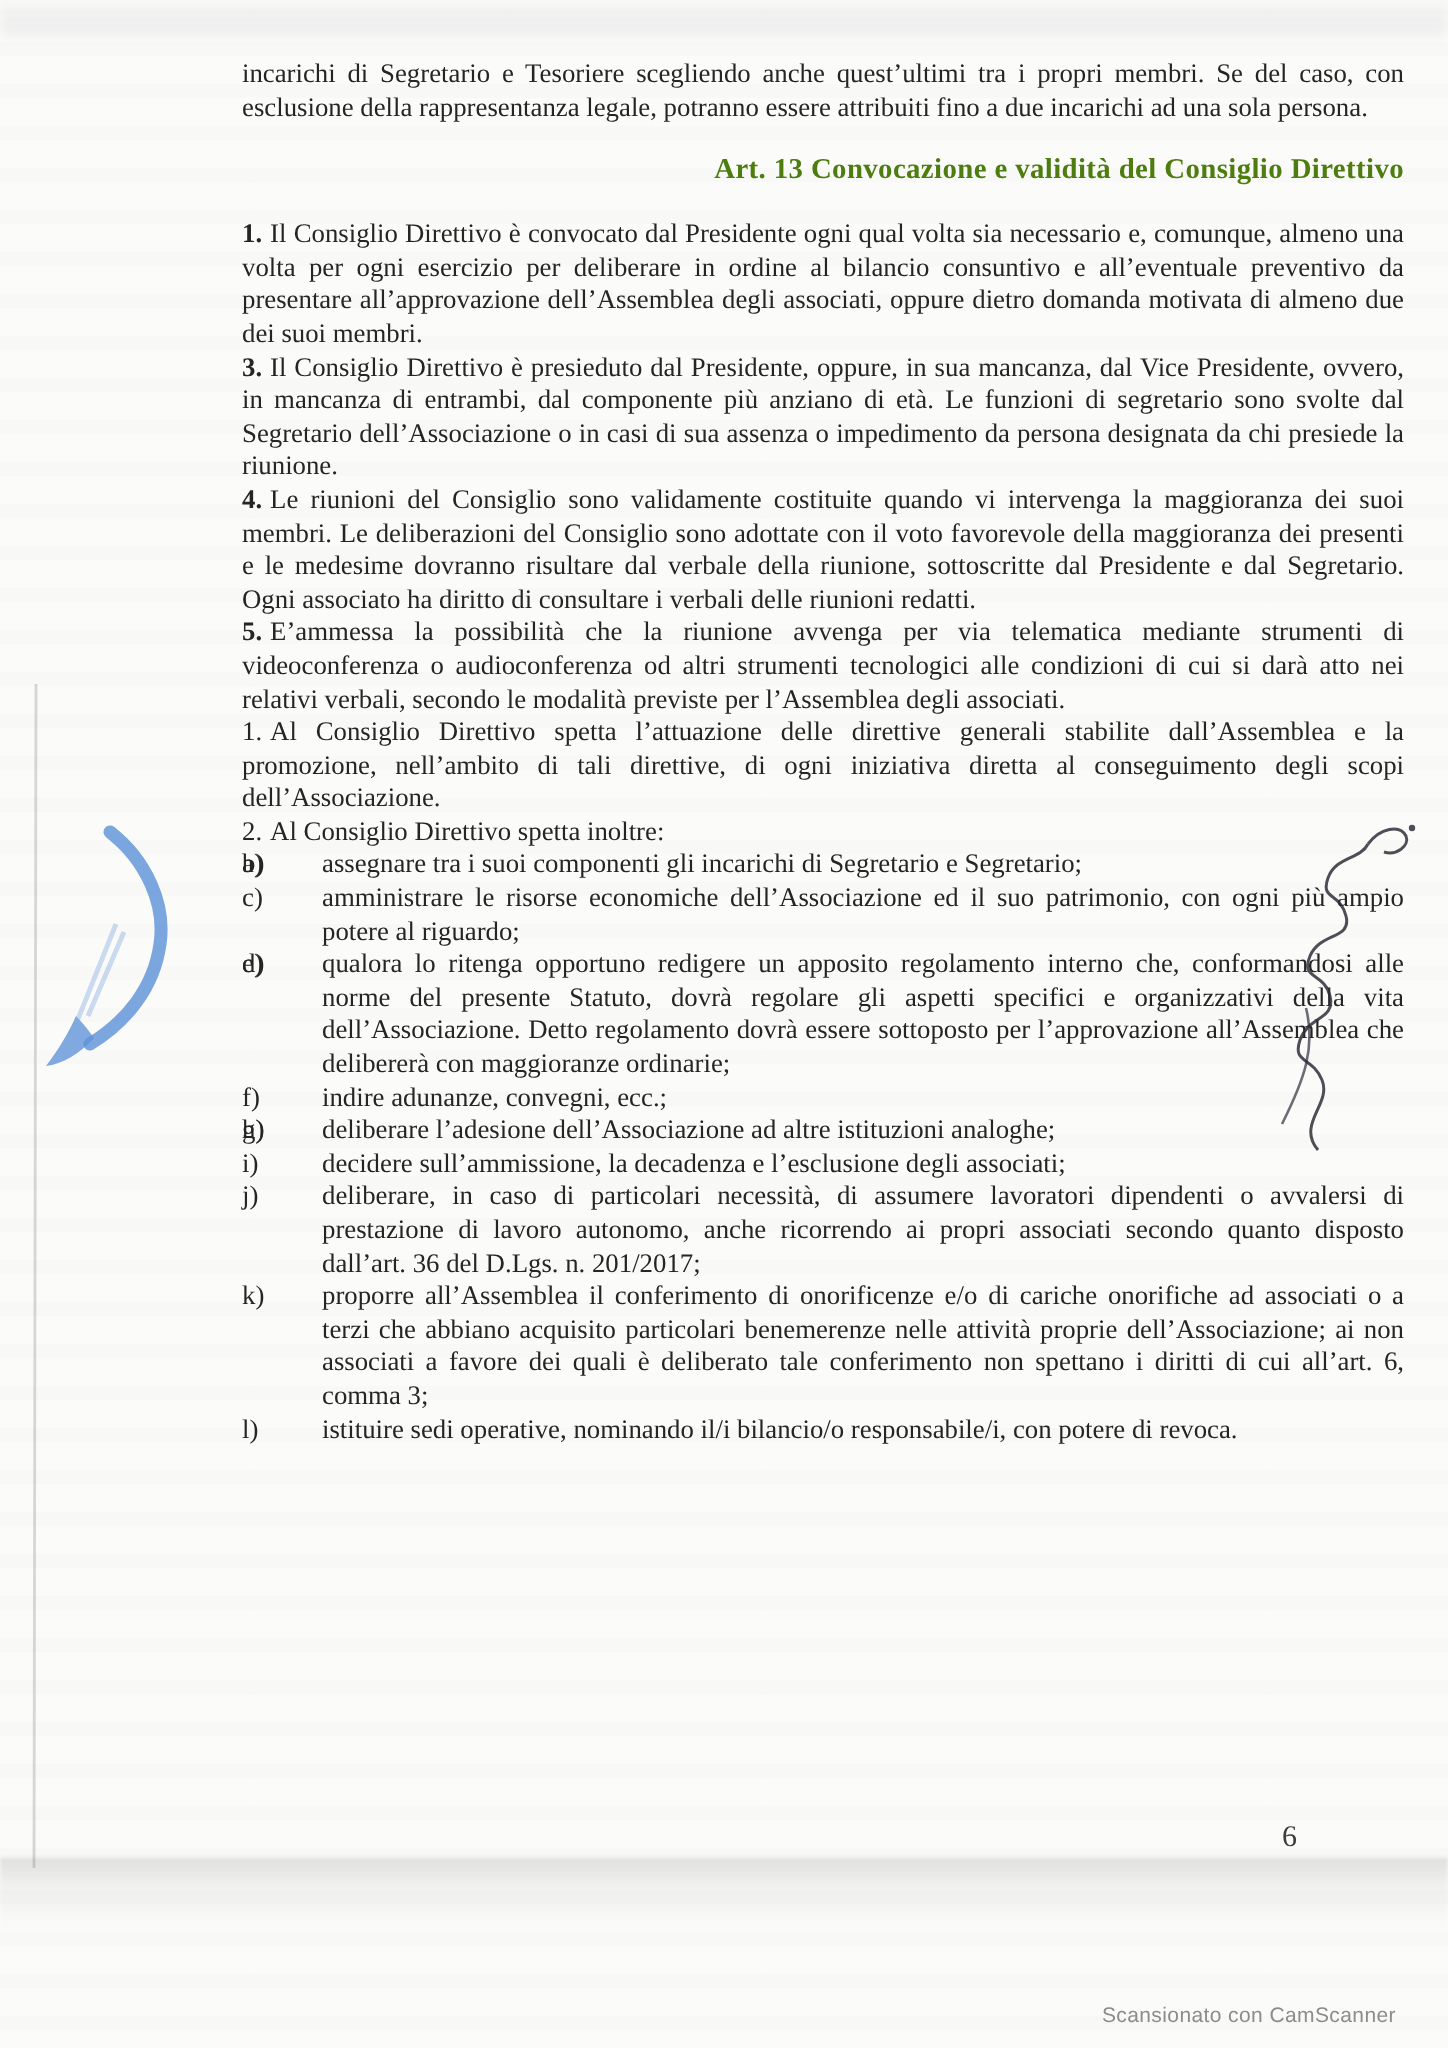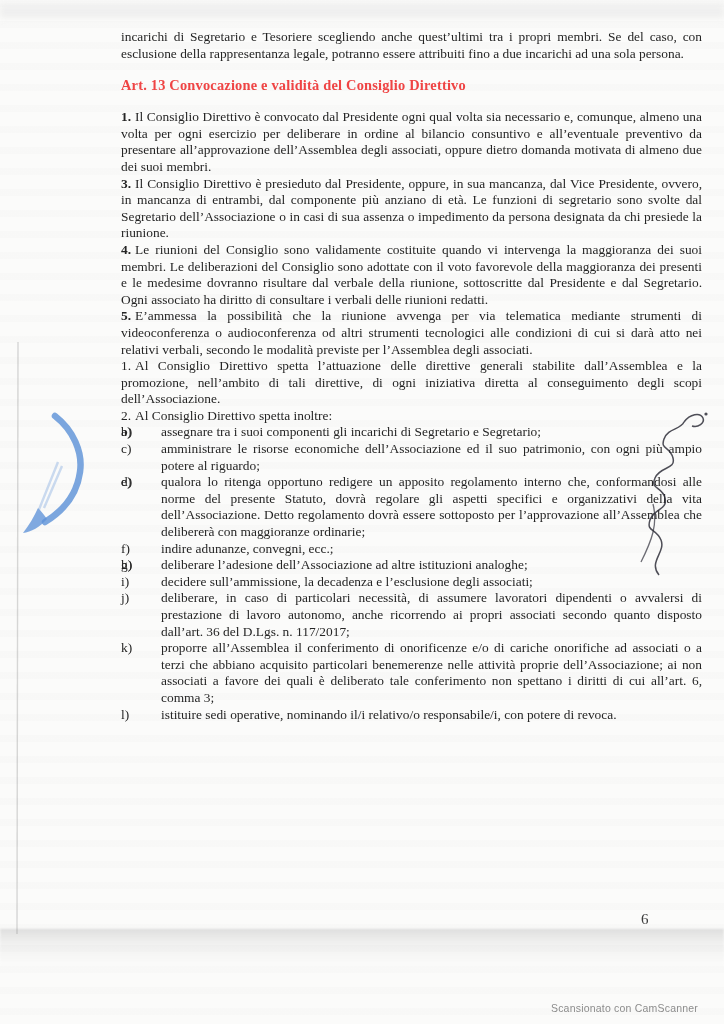--- a/index.html
+++ b/index.html
@@ -28,22 +28,22 @@
   .content{
     position:absolute;left:85px;top:29px;width:581px;margin-left:36px;
   }
   .para{
     margin:0;text-align:justify;
     font-size:13.4px;line-height:16.6px;
   }
   .pnum{font-weight:bold;margin-right:4px;}
   .pnum-normal{margin-right:4px;}
   .art-heading{
-    font-size:14.4px;font-weight:bold;text-align:left;
-    margin:15px 0 15px 0;color:#ef4444;letter-spacing:0.2px;
+    font-size:14.4px;font-weight:bold;text-align:right;
+    margin:15px 0 15px 0;color:#4d7c0f;letter-spacing:0.2px;
   }
   .item{
     position:relative;padding-left:40px;margin:0;
     text-align:justify;font-size:13.4px;line-height:16.6px;
   }
   .item .letter{position:absolute;left:0;top:0;}
   .page-number{
     position:absolute;left:641px;top:911px;
     font-size:15px;color:#3d3d3d;
   }
@@ -78,23 +78,23 @@
 
     <div class="item"><span class="letter">a)</span></div>
     <div class="item"><span class="letter">b)</span><span class="item-text">assegnare tra i suoi componenti gli incarichi di Segretario e Segretario;</span></div>
     <div class="item"><span class="letter">c)</span><span class="item-text">amministrare le risorse economiche dell’Associazione ed il suo patrimonio, con ogni più ampio potere al riguardo;</span></div>
     <div class="item"><span class="letter">d)</span></div>
     <div class="item"><span class="letter">e)</span><span class="item-text">qualora lo ritenga opportuno redigere un apposito regolamento interno che, conformandosi alle norme del presente Statuto, dovrà regolare gli aspetti specifici e organizzativi della vita dell’Associazione. Detto regolamento dovrà essere sottoposto per l’approvazione all’Assemblea che delibererà con maggioranze ordinarie;</span></div>
     <div class="item"><span class="letter">f)</span><span class="item-text">indire adunanze, convegni, ecc.;</span></div>
     <div class="item"><span class="letter">g)</span></div>
     <div class="item"><span class="letter">h)</span><span class="item-text">deliberare l’adesione dell’Associazione ad altre istituzioni analoghe;</span></div>
     <div class="item"><span class="letter">i)</span><span class="item-text">decidere sull’ammissione, la decadenza e l’esclusione degli associati;</span></div>
-    <div class="item"><span class="letter">j)</span><span class="item-text">deliberare, in caso di particolari necessità, di assumere lavoratori dipendenti o avvalersi di prestazione di lavoro autonomo, anche ricorrendo ai propri associati secondo quanto disposto dall’art. 36 del D.Lgs. n. 117/2017;</span></div>
+    <div class="item"><span class="letter">j)</span><span class="item-text">deliberare, in caso di particolari necessità, di assumere lavoratori dipendenti o avvalersi di prestazione di lavoro autonomo, anche ricorrendo ai propri associati secondo quanto disposto dall’art. 36 del D.Lgs. n. 201/2017;</span></div>
     <div class="item"><span class="letter">k)</span><span class="item-text">proporre all’Assemblea il conferimento di onorificenze e/o di cariche onorifiche ad associati o a terzi che abbiano acquisito particolari benemerenze nelle attività proprie dell’Associazione; ai non associati a favore dei quali è deliberato tale conferimento non spettano i diritti di cui all’art. 6, comma 3;</span></div>
-    <div class="item"><span class="letter">l)</span><span class="item-text">istituire sedi operative, nominando il/i relativo/o responsabile/i, con potere di revoca.</span></div>
+    <div class="item"><span class="letter">l)</span><span class="item-text">istituire sedi operative, nominando il/i bilancio/o responsabile/i, con potere di revoca.</span></div>
 
   </div>
 
   <div class="page-number">6</div>
 
   <div class="shadow-band"></div>
 
   <div class="watermark">Scansionato con CamScanner</div>
 
   <svg class="overlay" width="724" height="1024" viewBox="0 0 724 1024">

